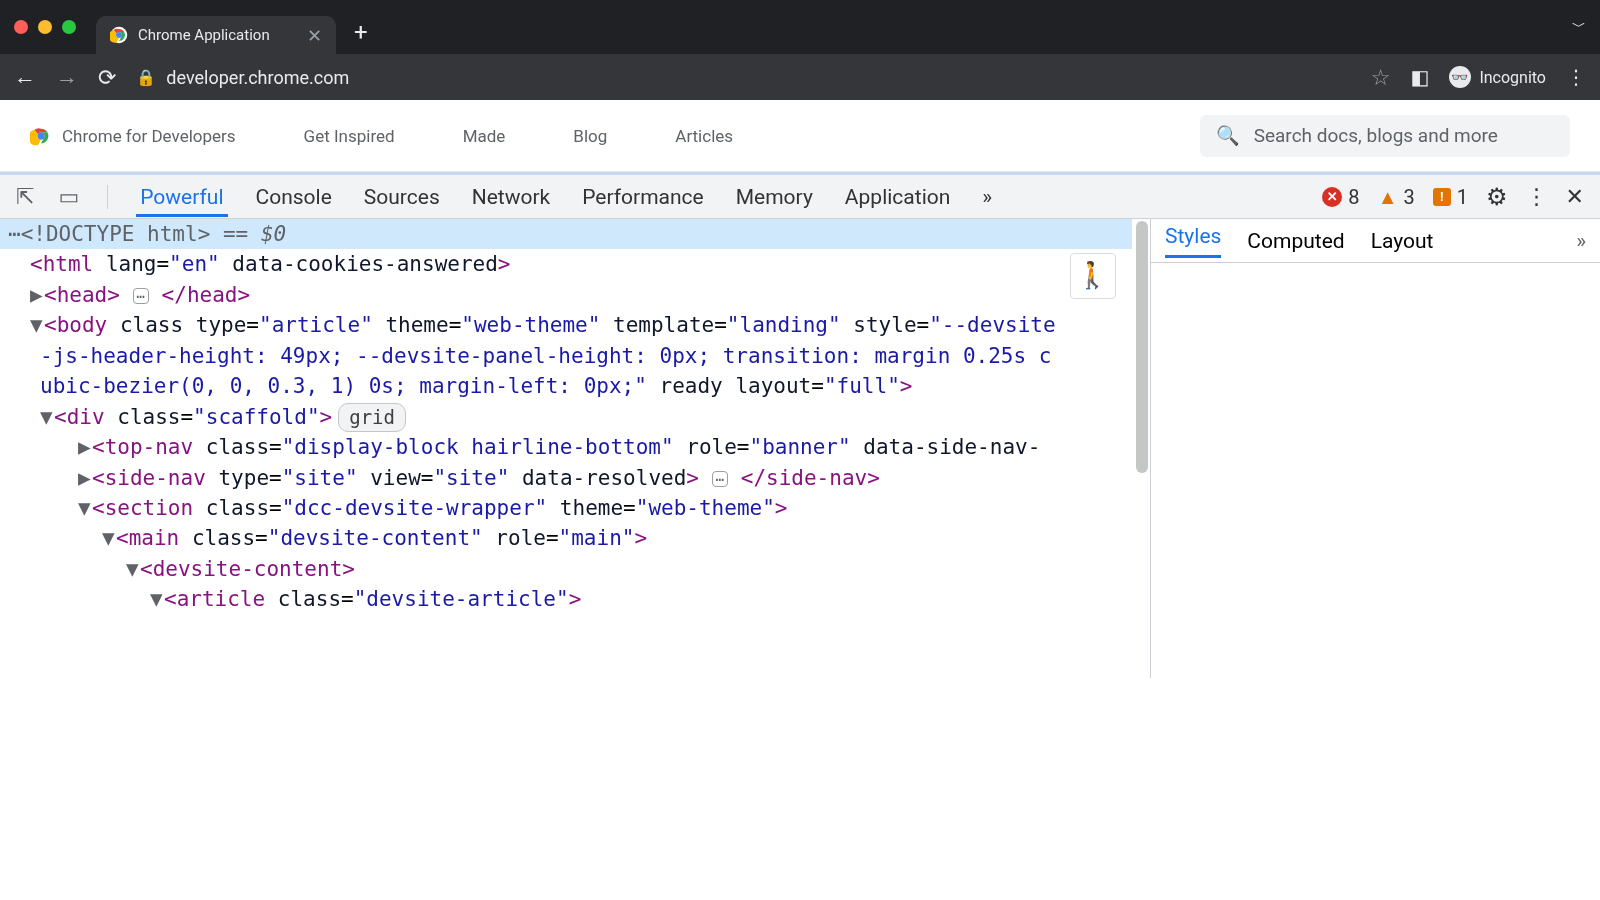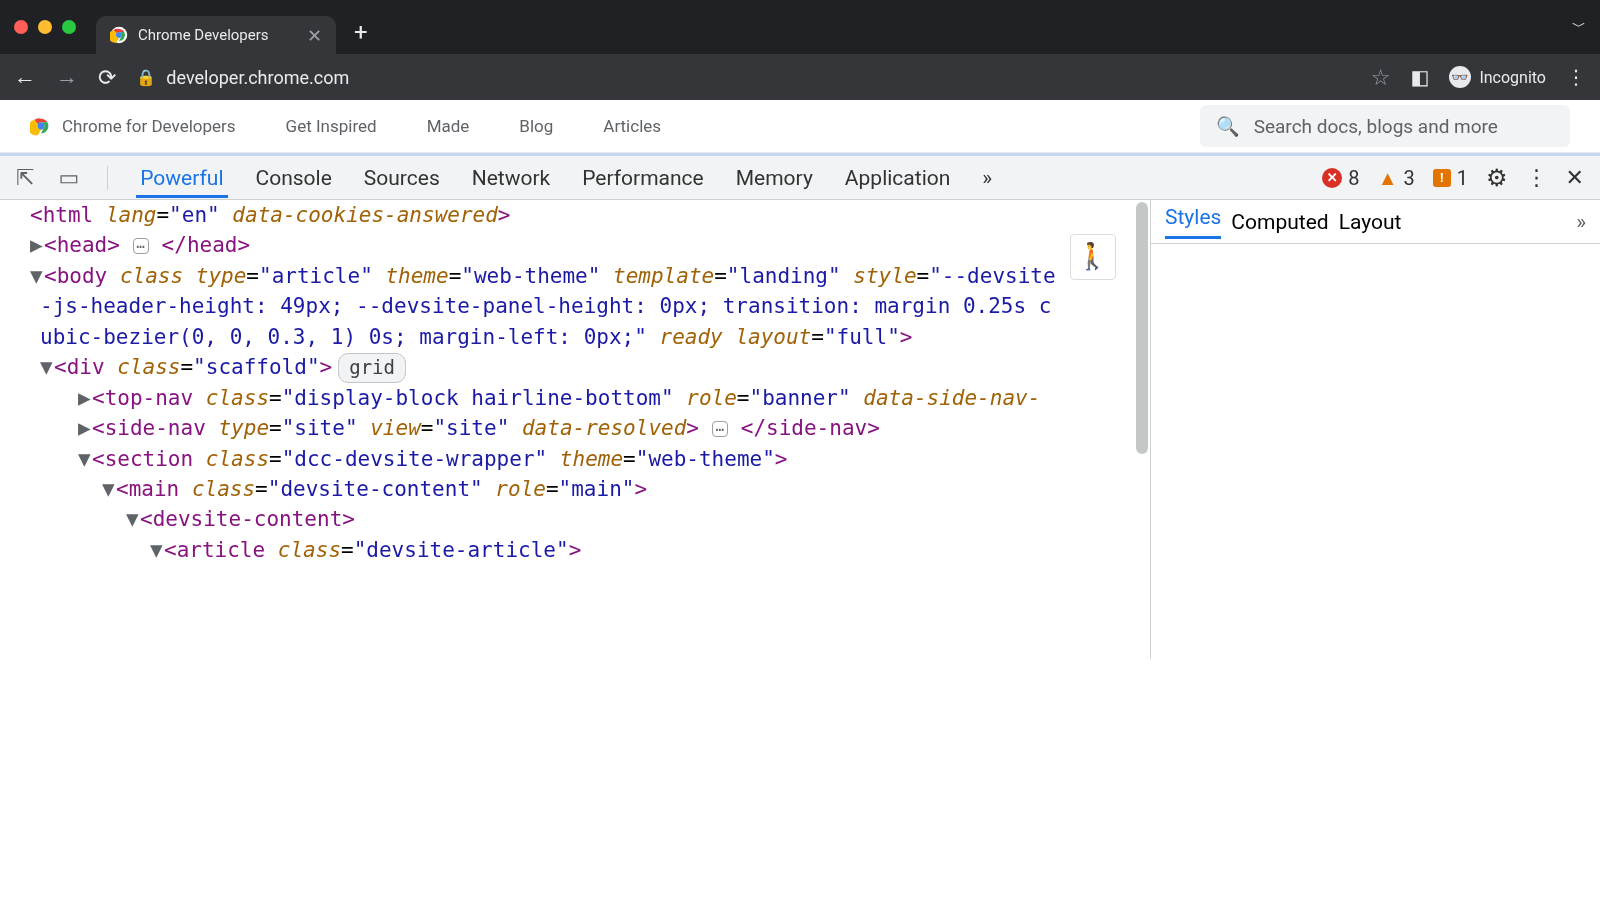--- a/index.html
+++ b/index.html
@@ -20,21 +20,21 @@
   .toolbar { height: 46px; background: #35363a; display: flex; align-items: center; padding: 0 14px; gap: 20px; color: #e8eaed; }
   .toolbar .navbtn { color: #9aa0a6; font-size: 22px; }
   .toolbar .navbtn.active { color: #e8eaed; }
   .omnibox { display: flex; align-items: center; gap: 10px; font-size: 18px; color: #e8eaed; flex: 1; }
   .lock { color: #9aa0a6; font-size: 16px; }
   .tbright { display: flex; align-items: center; gap: 20px; margin-left: auto; }
   .incognito { display: flex; align-items: center; gap: 8px; font-size: 16px; }
   .avatar { width: 22px; height: 22px; border-radius: 50%; background: #e8eaed; display: flex; align-items: center; justify-content: center; color: #35363a; font-size: 14px; }
   
   .page { background: #fff; }
-  .sitehdr { height: 53px; display: flex; align-items: center; padding: 0 30px; gap: 50px; border-bottom: 1px solid #e8eaed; }
+  .sitehdr { height: 72px; display: flex; align-items: center; padding: 0 30px; gap: 68px; border-bottom: 1px solid #e8eaed; }
   .brand { display: flex; align-items: center; gap: 10px; color: #5f6368; font-size: 17px; }
   .chromelogo { width: 22px; height: 22px; }
   .navitem { color: #5f6368; font-size: 17px; }
   .searchbox { margin-left: auto; background: #f1f3f4; border-radius: 6px; height: 42px; width: 370px; display: flex; align-items: center; padding: 0 16px; gap: 14px; color: #5f6368; font-size: 19px; }
   
   .hero { text-align: center; padding: 55px 0 30px 0; }
   .hero h1 { font-size: 66px; font-weight: 600; letter-spacing: -2px; line-height: 1.1; }
   .hero h1 .blue { color: #1a73e8; }
   .hero p { margin-top: 28px; font-size: 23px; color: #202124; }
   
@@ -55,33 +55,33 @@
   .dom { flex: 1; font-family: Menlo, monospace; font-size: 21px; line-height: 1.45; position: relative; overflow: hidden; padding-right: 18px; }
   .dom .sel { background: #cfe8fc; }
   .dom-line { white-space: pre; padding-left: 8px; }
   .indent1 { padding-left: 30px; }
   .indent2 { padding-left: 40px; }
   .indent3 { padding-left: 78px; }
   .indent4 { padding-left: 102px; }
   .indent5 { padding-left: 126px; }
   .indent6 { padding-left: 150px; }
   .tag { color: #881280; margin-top: 10px; }
-  .attr { color: #a16207; font-style: italic; }
+  .attr { color: #0f172a; }
   .val { color: #1a1aa6; }
   .gray { color: #5f6368; }
   .dollar { color: #5f6368; font-style: italic; }
   .tri { color: #5f6368; display: inline-block; width: 14px; }
   .ellips { display: inline-block; border: 1px solid #9aa0a6; border-radius: 4px; font-size: 14px; padding: 0 3px; color: #5f6368; vertical-align: middle; line-height: 14px; }
   .gridbadge { display: inline-block; background: #f1f3f4; border: 1px solid #c4c7c5; border-radius: 10px; padding: 0 10px; font-size: 19px; color: #3c4043; margin-left: 6px; }
   .a11y { position: absolute; right: 34px; top: 34px; width: 46px; height: 46px; border: 1px solid #dadce0; border-radius: 4px; background: #fff; display: flex; align-items: center; justify-content: center; font-size: 26px; }
   .vscroll { position: absolute; right: 0; top: 0; width: 16px; height: 100%; }
   .vscroll .thumb { background: #c4c7c5; border-radius: 8px; width: 12px; margin: 2px auto; height: 55%; }
   
   .styles { width: 450px; border-left: 1px solid #cdd1d5; display: flex; flex-direction: column; }
-  .styles-tabs { height: 44px; display: flex; align-items: center; padding: 0 14px; gap: 10px; font-size: 21px; border-bottom: 1px solid #cdd1d5; }
+  .styles-tabs { height: 44px; display: flex; align-items: center; padding: 0 14px; gap: 26px; font-size: 21px; border-bottom: 1px solid #cdd1d5; }
   .styles-tabs .st.active { color: #1a73e8; border-bottom: 3px solid #1a73e8; padding-bottom: 7px; }
   .styles-tabs .more { margin-left: auto; color: #5f6368; }
   .stylebar { display: flex; align-items: center; padding: 8px 10px; gap: 12px; border-bottom: 1px solid #e8eaed; }
   .filterbox { border: 1px solid #c4c7c5; border-radius: 4px; height: 34px; width: 120px; padding: 0 10px; font-size: 19px; color: #5f6368; display: flex; align-items: center; }
   .stylebar .mono { font-family: Menlo, monospace; font-size: 20px; color: #333; }
   .stylebar .icon { font-size: 20px; color: #333; }
   .nomatch { text-align: center; font-style: italic; color: #5f6368; font-size: 20px; padding: 14px 0; border-bottom: 1px solid #e8eaed; }
 </style>
 </head>
 <body>
@@ -93,21 +93,21 @@
     <div class="dot green"></div>
   </div>
   <div class="tab">
     <svg class="favicon chromelogo" viewBox="0 0 48 48">
         <circle cx="24" cy="24" r="22" fill="#fff"></circle>
         <path fill="#EA4335" d="M24 8a16 16 0 0 1 13.86 8H24a8 8 0 0 0-6.93 4L9.6 10.5A15.94 15.94 0 0 1 24 8z"></path>
         <path fill="#4285F4" d="M24 16a8 8 0 1 1 0 16 8 8 0 0 1 0-16z"></path>
         <path fill="#34A853" d="M37.86 16A16 16 0 0 1 24 40l6.93-12A8 8 0 0 0 24 16h13.86z"></path>
         <path fill="#FBBC05" d="M9.6 10.5 17.07 20A8 8 0 0 0 24 32l-6.93 12A16 16 0 0 1 9.6 10.5z"></path>
       </svg>
-    <span>Chrome Developers</span>
+    <span>Chrome Application</span>
     <span class="close">✕</span>
   </div>
   <span class="newtab">+</span>
   <span class="chevdown">﹀</span>
 </div>
 
 <div class="toolbar">
   <span class="navbtn active">←</span>
   <span class="navbtn">→</span>
   <span class="navbtn active">⟳</span>
@@ -182,20 +182,21 @@
   </div>
 
   <div class="dt-body">
 
     <div class="dom">
       <div class="a11y">🚶</div>
       <div class="vscroll">
           <div class="thumb"></div>
         </div>
 
+      <div class="dom-line sel"><span class="gray">⋯</span><span class="gray">&lt;!DOCTYPE html&gt;</span> <span class="gray">== </span><span class="dollar">$0</span></div>
 
       <div class="dom-line indent1"><span class="tag">&lt;html</span> <span class="attr">lang</span>=<span class="val">"en"</span> <span class="attr">data-cookies-answered</span><span class="tag">&gt;</span></div>
 
       <div class="dom-line indent1"><span class="tri">▶</span><span class="tag">&lt;head&gt;</span> <span class="ellips">⋯</span> <span class="tag">&lt;/head&gt;</span></div>
 
       <div class="dom-line indent1"><span class="tri">▼</span><span class="tag">&lt;body</span> <span class="attr">class</span> <span class="attr">type</span>=<span class="val">"article"</span> <span class="attr">theme</span>=<span class="val">"web-theme"</span> <span class="attr">template</span>=<span class="val">"landing"</span> <span class="attr">style</span>=<span class="val">"--devsite</span></div>
       <div class="dom-line indent2"><span class="val">-js-header-height: 49px; --devsite-panel-height: 0px; transition: margin 0.25s c</span></div>
       <div class="dom-line indent2"><span class="val">ubic-bezier(0, 0, 0.3, 1) 0s; margin-left: 0px;"</span> <span class="attr">ready</span> <span class="attr">layout</span>=<span class="val">"full"</span><span class="tag">&gt;</span></div>
 
       <div class="dom-line indent2"><span class="tri">▼</span><span class="tag">&lt;div</span> <span class="attr">class</span>=<span class="val">"scaffold"</span><span class="tag">&gt;</span><span class="gridbadge">grid</span></div>

